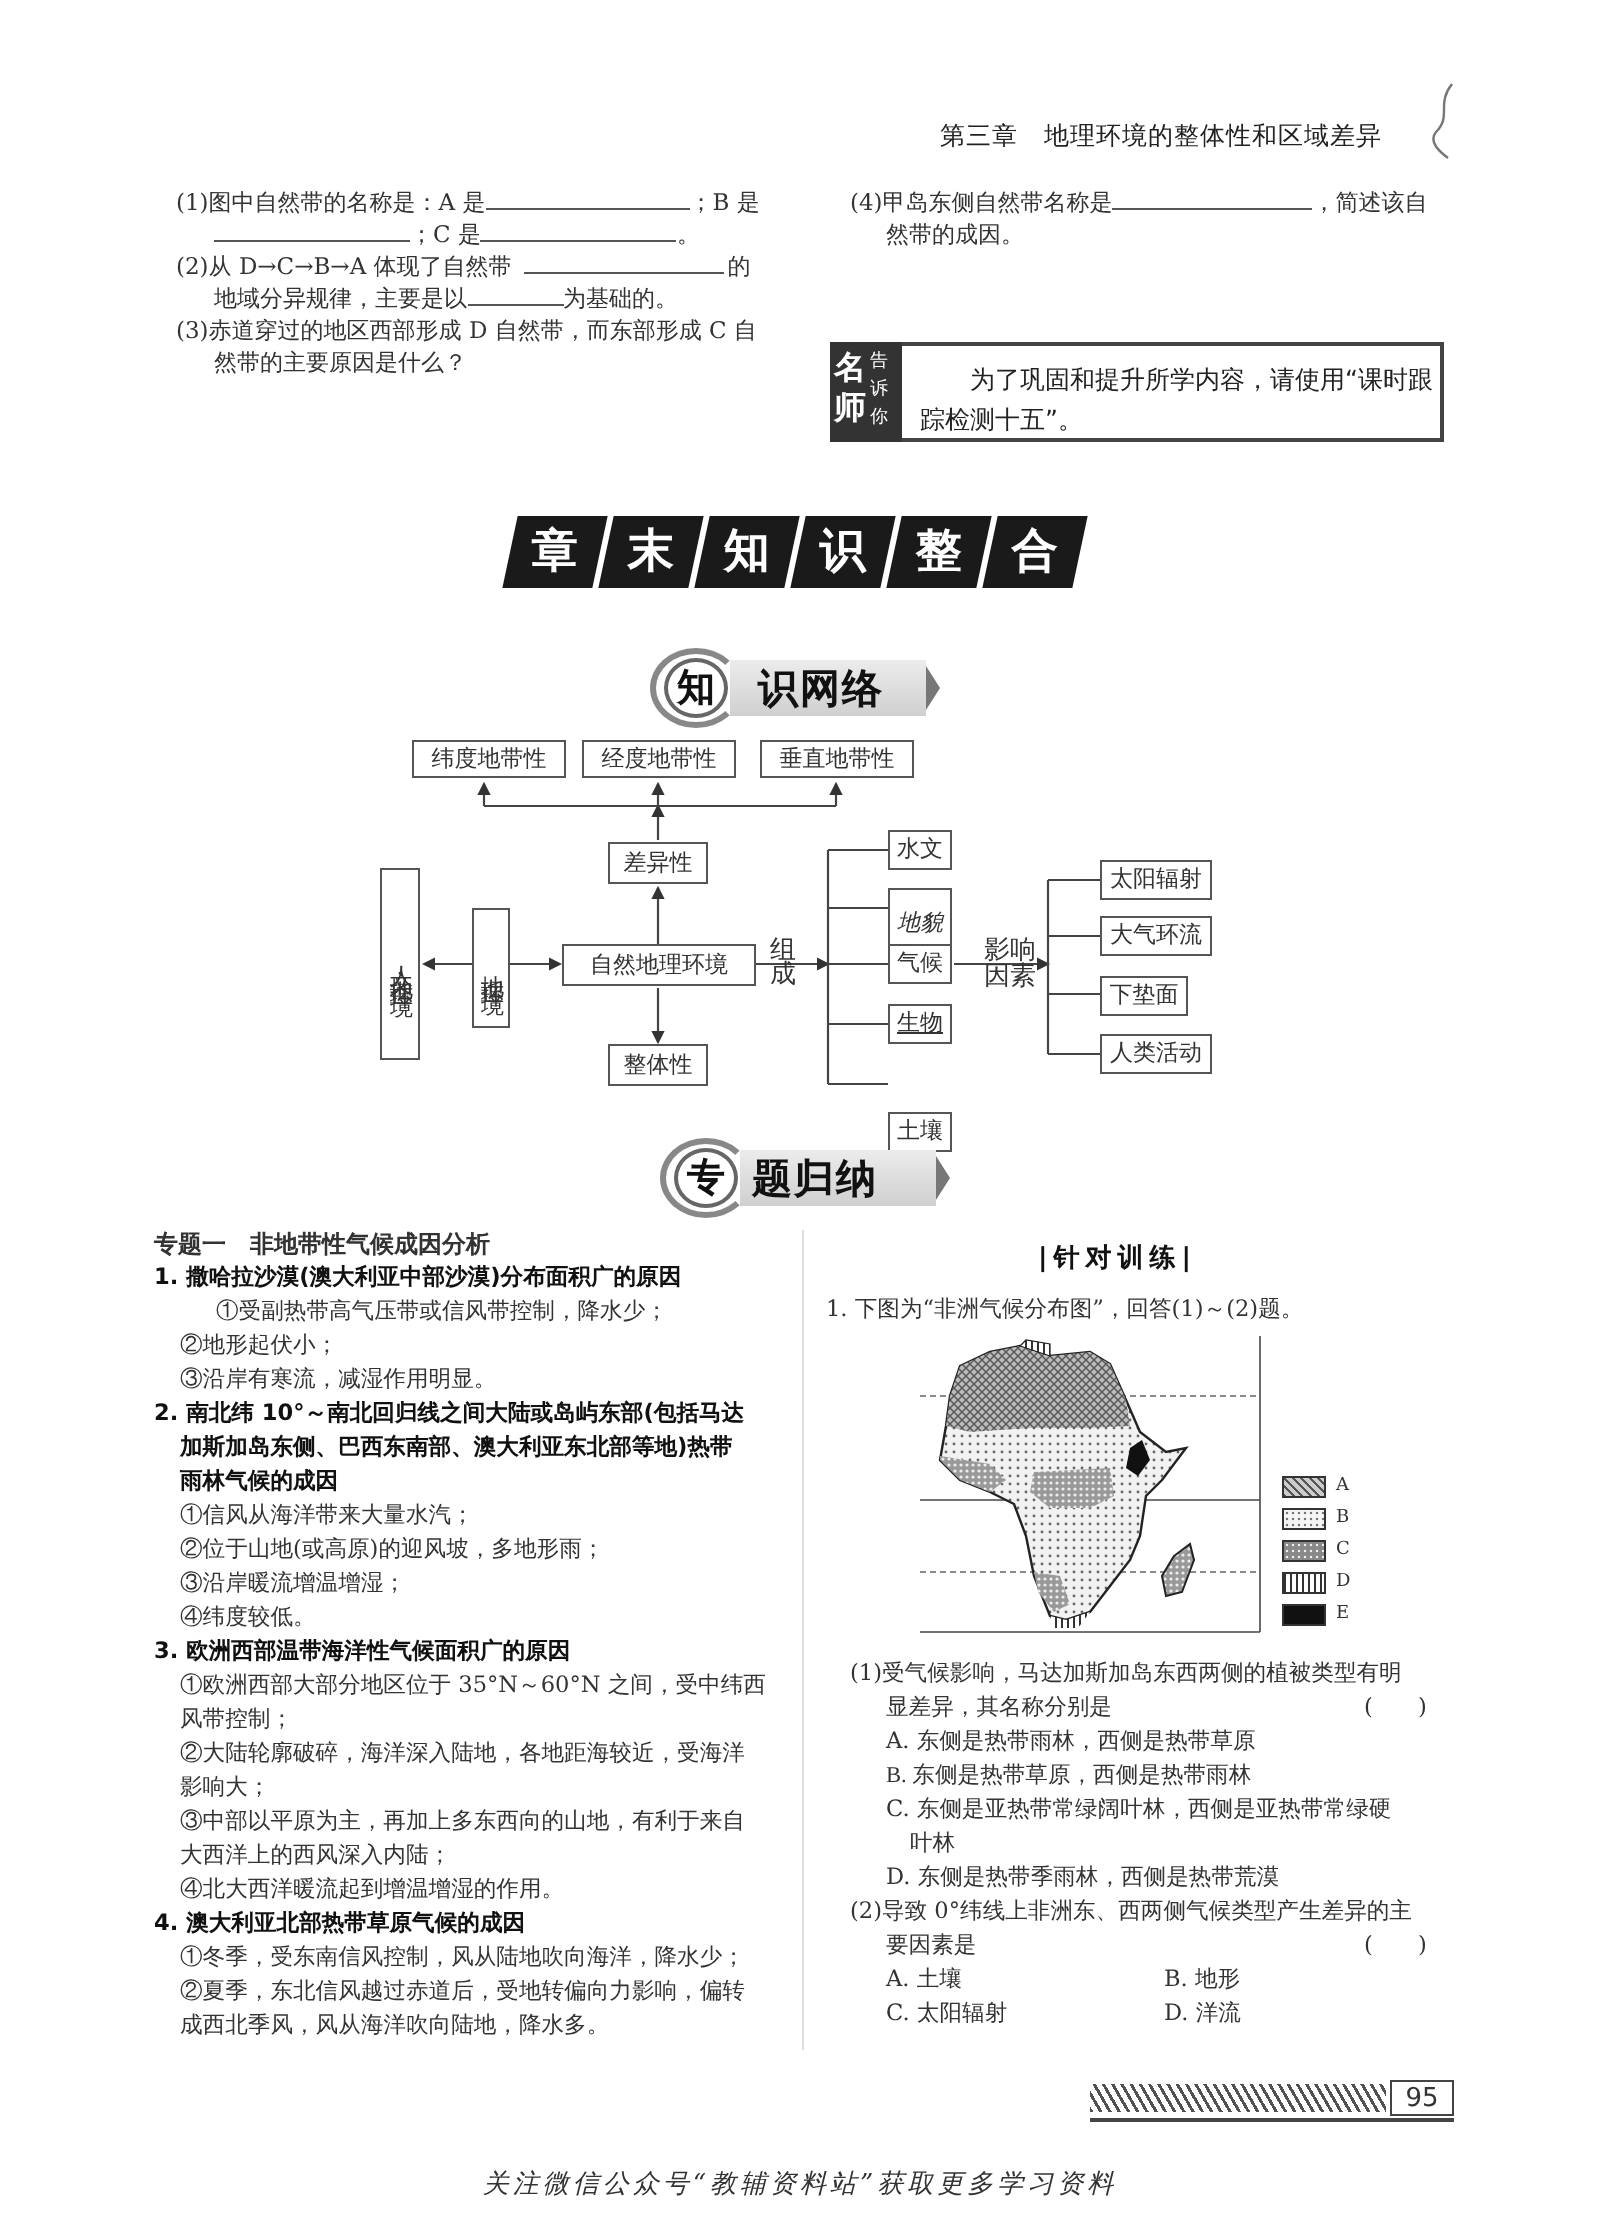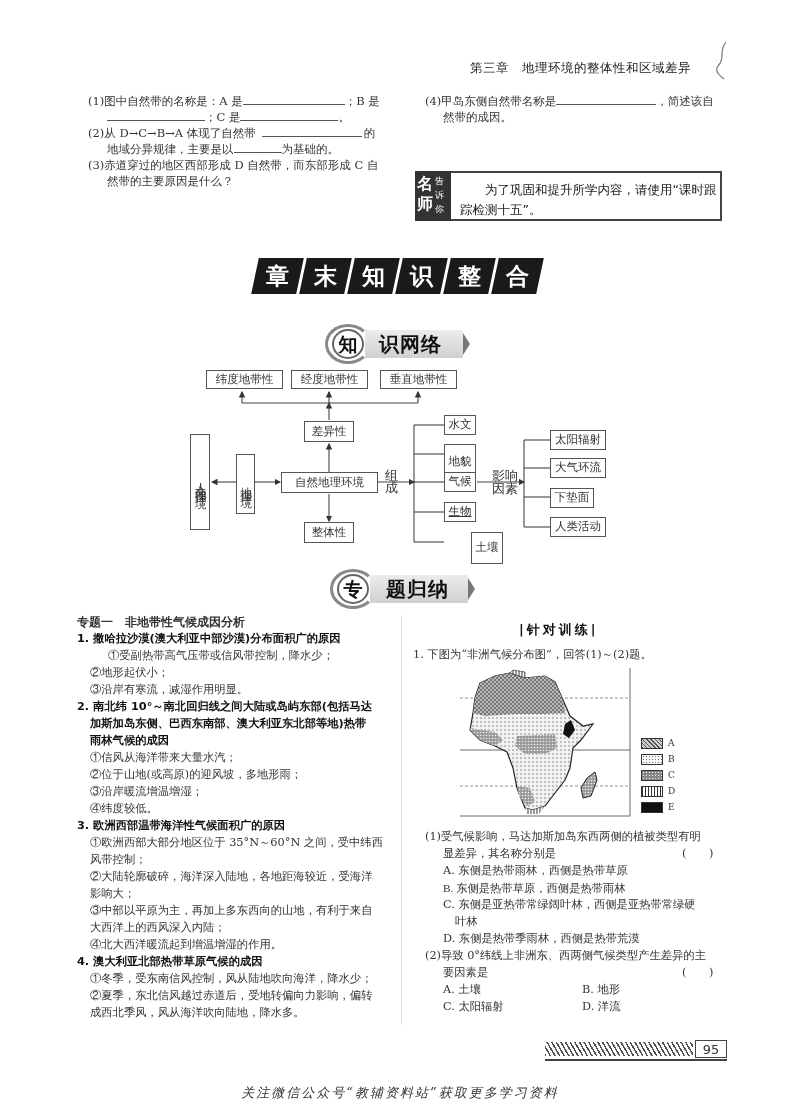--- a/index.html
+++ b/index.html
@@ -173,37 +173,37 @@
   <div class="mm-box" style="left:304px; top:421px; width:50px; height:21px;">差异性</div>
   <div class="mm-box" style="left:304px; top:522px; width:50px; height:21px;">整体性</div>
 
   <div class="mm-vbox" style="left:190px; top:434px; width:20px; height:96px;">人文地理环境</div>
   <div class="mm-vbox" style="left:236px; top:454px; width:19px; height:60px;">地理环境</div>
 
   <div class="mm-box" style="left:281px; top:472px; width:97px; height:21px;">自然地理环境</div>
   <div class="mm-label" style="left:385px; top:470px; width:12px; white-space:normal;">组成</div>
 
   <div class="mm-box" style="left:444px; top:415px; width:32px; height:20px;">水文</div>
-  <div class="mm-box" style="left:444px; top:444px; width:32px; height:36px;">地貌</div>
+  <div class="mm-box" style="left:444px; top:444px; width:32px; height:36px;font-style:italic;">地貌</div>
   <div class="mm-box" style="left:444px; top:472px; width:32px; height:20px;">气候</div>
   <div class="mm-box" style="left:444px; top:502px; width:32px; height:20px;text-decoration:underline;">生物</div>
-  <div class="mm-box" style="left:444px; top:532px; width:32px; height:32px;margin-left:27px;">土壤</div>
+  <div class="mm-box" style="left:444px; top:556px; width:32px; height:20px;">土壤</div>
 
   <div class="mm-label" style="left:492px; top:470px;">影响</div>
   <div class="mm-label" style="left:492px; top:483px;">因素</div>
 
   <div class="mm-box" style="left:550px; top:430px; width:56px; height:20px;">太阳辐射</div>
   <div class="mm-box" style="left:550px; top:458px; width:56px; height:20px;">大气环流</div>
   <div class="mm-box" style="left:550px; top:488px; width:44px; height:20px;">下垫面</div>
   <div class="mm-box" style="left:550px; top:517px; width:56px; height:20px;">人类活动</div>
 </div>
 
 <div class="abs pill" style="left:330px; top:569px; width:150px;">
   <div class="pill-ring"></div>
-  <div class="pill-bar" style="padding-left:16px;text-align:right;">题归纳</div>
+  <div class="pill-bar" style="padding-left:6px;text-align:right;">题归纳</div>
   <div class="pill-circle">专</div>
   <div class="pill-arrow"></div>
 </div>
 
 <div>
   <div class="t-line topic-title" style="left:77px; top:615px; font-size:12px;">专题一　非地带性气候成因分析</div>
 
   <div class="t-line t-bold" style="left:77px; top:632px;">1. 撒哈拉沙漠(澳大利亚中部沙漠)分布面积广的原因</div>
   <div class="t-line" style="left:108px; top:649px;">①受副热带高气压带或信风带控制，降水少；</div>
   <div class="t-line" style="left:90px; top:666px;">②地形起伏小；</div>

